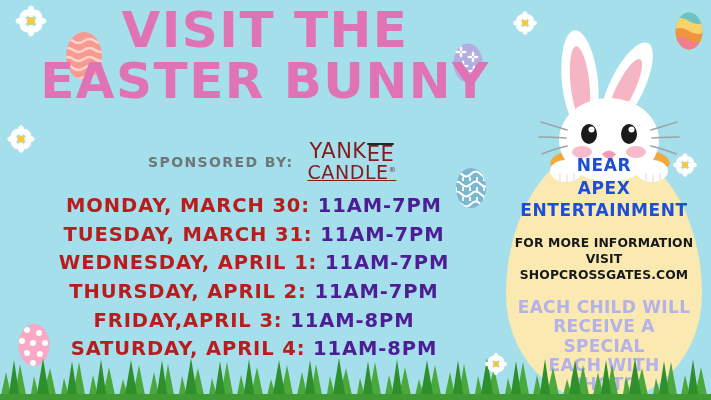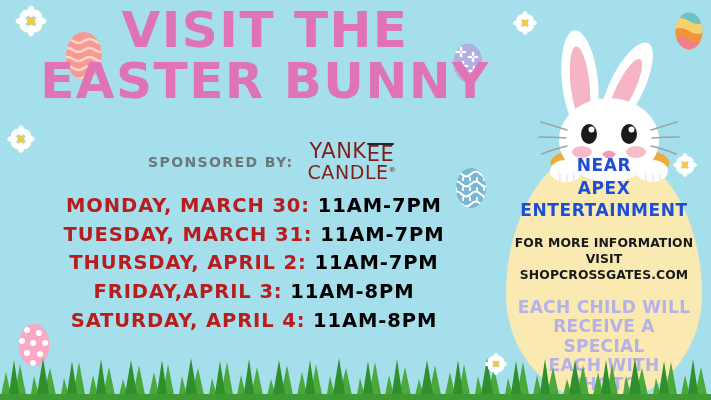--- a/index.html
+++ b/index.html
@@ -79,20 +79,21 @@
     left: 0; right: 0; top: 1px;
     height: 2px;
     background: #20262b;
     border-radius: 2px;
   }
   .yc-bottom {
     font-size: 19px;
     letter-spacing: 0.6px;
     font-weight: 400;
     position: relative;
+    text-decoration: underline;
   }
   .yc-reg {
     font-size: 7px;
     vertical-align: super;
   }
 
   
   .schedule {
     position: absolute;
     left: 0;
@@ -102,21 +103,21 @@
     text-align: center;
   }
   .sched-row {
     font-size: 19.5px;
     font-weight: 700;
     letter-spacing: 0.9px;
     line-height: 1.47;
     white-space: nowrap;
   }
   .sched-day  { color: #b91c1c; }
-  .sched-time { color: #000000; }
+  .sched-time { color: #4c1d95; }
 
   
   .big-egg {
     position: absolute;
     left: 506px;
     top: 146px;
     width: 196px;
     height: 256px;
     background: #fae9b0;
     border-radius: 50% 50% 50% 50% / 58% 58% 42% 42%;
@@ -378,20 +379,24 @@
   <div class="schedule">
     <div class="sched-row">
       <span class="sched-day">MONDAY, MARCH 30:</span>
       <span class="sched-time">11AM-7PM</span>
     </div>
     <div class="sched-row">
       <span class="sched-day">TUESDAY, MARCH 31:</span>
       <span class="sched-time">11AM-7PM</span>
     </div>
     <div class="sched-row">
+      <span class="sched-day">WEDNESDAY, APRIL 1:</span>
+      <span class="sched-time">11AM-7PM</span>
+    </div>
+    <div class="sched-row">
       <span class="sched-day">THURSDAY, APRIL 2:</span>
       <span class="sched-time">11AM-7PM</span>
     </div>
     <div class="sched-row">
       <span class="sched-day">FRIDAY,APRIL 3:</span>
       <span class="sched-time">11AM-8PM</span>
     </div>
     <div class="sched-row">
       <span class="sched-day">SATURDAY, APRIL 4:</span>
       <span class="sched-time">11AM-8PM</span>

